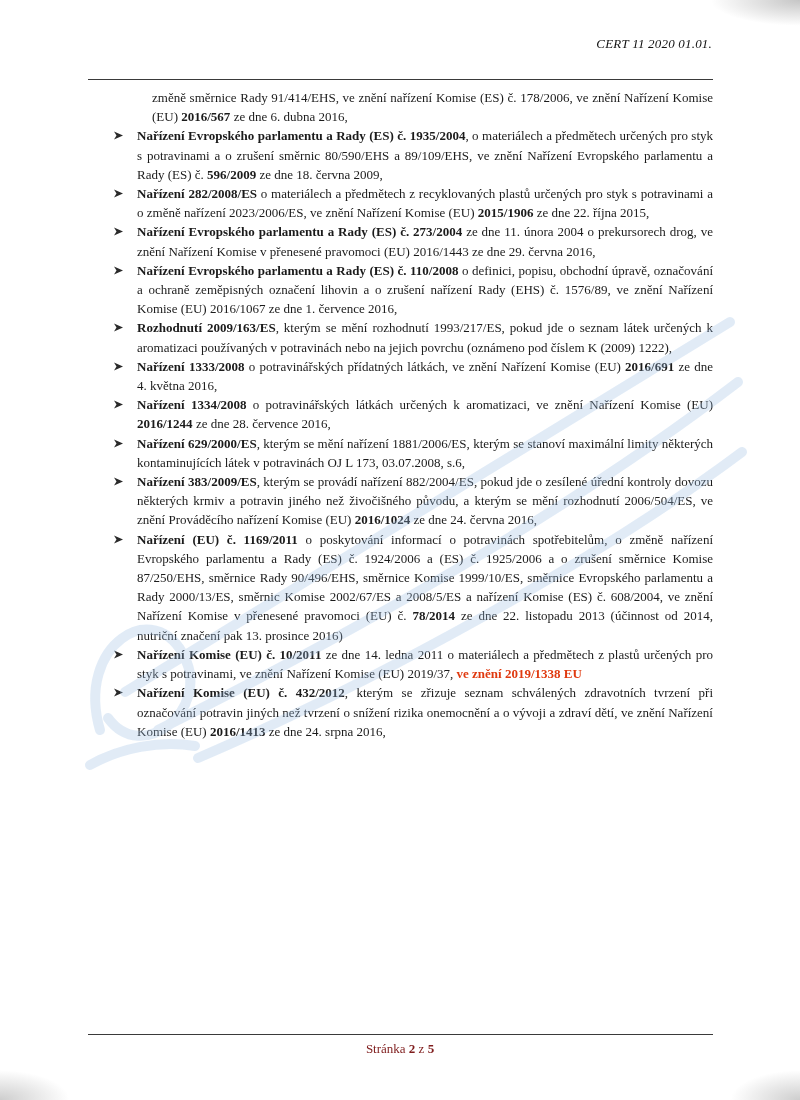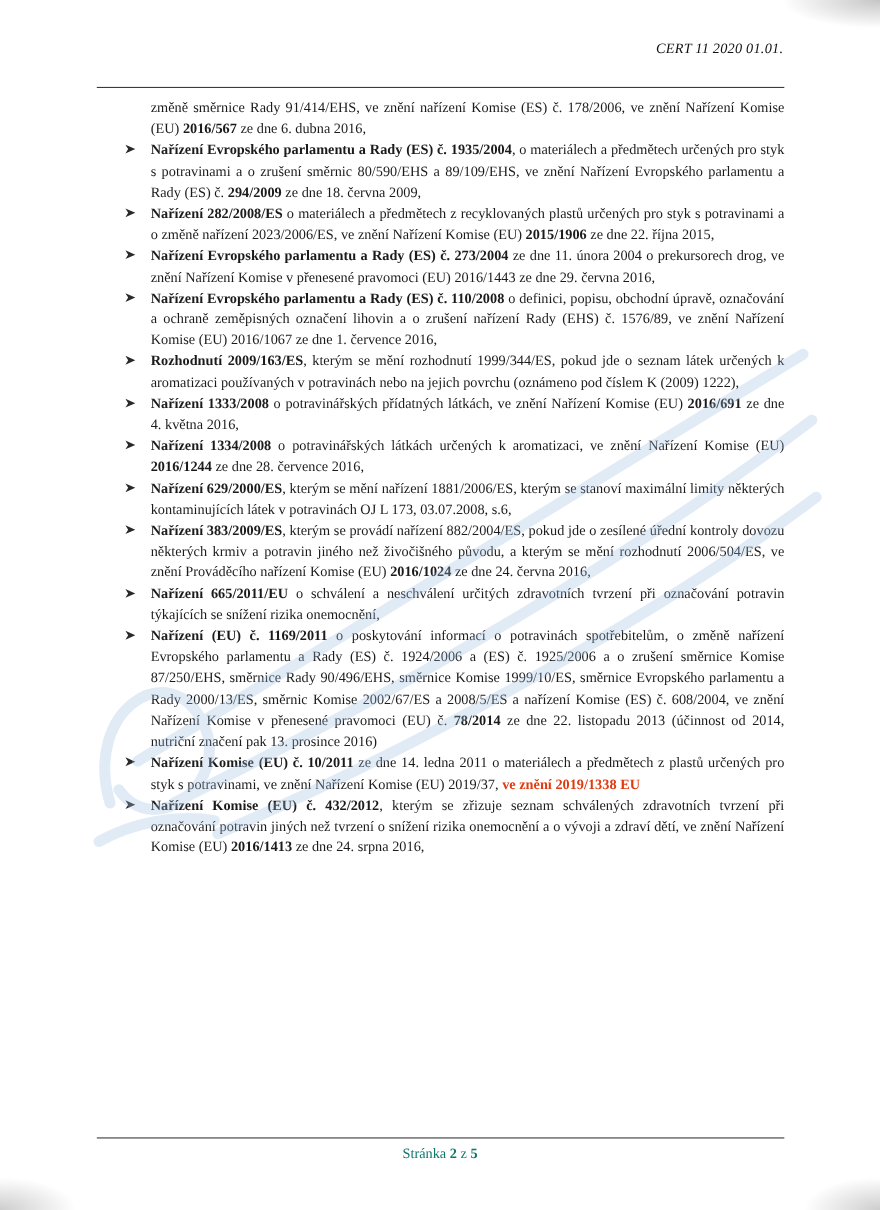--- a/index.html
+++ b/index.html
@@ -14,29 +14,29 @@
     position:absolute; top:36px; right:88px;
     font-style:italic; font-size:13px; letter-spacing:.2px; color:#111;
   }
   .rule { position:absolute; left:88px; width:625px; border-top:1.4px solid #3a3a3a; }
   .rule-top { top:79px; }
   .rule-bottom { top:1034px; }
   .content {
     position:absolute; top:88px; left:88px; width:625px;
     text-align:justify; line-height:19.2px;
   }
-  .intro { margin-left:49px; }
+  .intro { margin-left:64px; }
   .reg-item { position:relative; padding-left:49px; }
   .bullet { position:absolute; left:25px; top:4px; width:11px; height:11px; }
   .bullet svg { display:block; }
   .b { font-weight:bold; }
   .red { color:var(--red-text, #e03a10); font-weight:bold; }
   .footer-text {
     position:absolute; top:1041px; left:0; width:100%;
-    text-align:center; font-size:13px; color:#0f766e;
+    text-align:center; font-size:13px; color:#7f1d1d;
   }
   .watermark {
     position:absolute; left:30px; top:260px; pointer-events:none;
     opacity:.30;
   }
   .corner { position:absolute; pointer-events:none; }
   .corner-tr { top:0; right:0; width:90px; height:26px;
     background:radial-gradient(ellipse at top right, rgba(90,90,90,.35), transparent 70%); }
   .corner-bl { bottom:0; left:0; width:70px; height:30px;
     background:radial-gradient(ellipse at bottom left, rgba(90,90,90,.30), transparent 70%); }
@@ -52,66 +52,61 @@
 
   <div class="rule rule-top"></div>
 
   <div class="content">
     <p class="intro"><span>změně směrnice Rady 91/414/EHS, ve znění nařízení Komise (ES) č. 178/2006, ve znění Nařízení Komise (EU) </span><span class="b">2016/567</span><span> ze dne 6. dubna 2016,</span></p>
     <div id="regulation-list">
         <div class="reg-item"><span class="bullet">
             <svg width="11" height="11" viewBox="0 0 11 11">
               <path d="M1 1.5 L10 5.5 L1 9.5 L3.5 5.5 Z" fill="#2a2a2a"></path>
             </svg>
-          </span><span><span class="b">Nařízení Evropského parlamentu a Rady (ES) č. 1935/2004</span><span>, o materiálech a předmětech určených pro styk s potravinami a o zrušení směrnic 80/590/EHS a 89/109/EHS, ve znění Nařízení Evropského parlamentu a Rady (ES) č. </span><span class="b">294/2009</span><span> ze dne 18. června 2009,</span></span></div>
+          </span><span><span class="b">Nařízení Evropského parlamentu a Rady (ES) č. 1935/2004</span><span>, o materiálech a předmětech určených pro styk s potravinami a o zrušení směrnic 80/590/EHS a 89/109/EHS, ve znění Nařízení Evropského parlamentu a Rady (ES) č. </span><span class="b">596/2009</span><span> ze dne 18. června 2009,</span></span></div>
         <div class="reg-item"><span class="bullet">
             <svg width="11" height="11" viewBox="0 0 11 11">
               <path d="M1 1.5 L10 5.5 L1 9.5 L3.5 5.5 Z" fill="#2a2a2a"></path>
             </svg>
           </span><span><span class="b">Nařízení 282/2008/ES</span><span> o materiálech a předmětech z recyklovaných plastů určených pro styk s potravinami a o změně nařízení 2023/2006/ES, ve znění Nařízení Komise (EU) </span><span class="b">2015/1906</span><span> ze dne 22. října 2015,</span></span></div>
         <div class="reg-item"><span class="bullet">
             <svg width="11" height="11" viewBox="0 0 11 11">
               <path d="M1 1.5 L10 5.5 L1 9.5 L3.5 5.5 Z" fill="#2a2a2a"></path>
             </svg>
           </span><span><span class="b">Nařízení Evropského parlamentu a Rady (ES) č. 273/2004</span><span> ze dne 11. února 2004 o prekursorech drog, ve znění Nařízení Komise v přenesené pravomoci (EU) 2016/1443 ze dne 29. června 2016,</span></span></div>
         <div class="reg-item"><span class="bullet">
             <svg width="11" height="11" viewBox="0 0 11 11">
               <path d="M1 1.5 L10 5.5 L1 9.5 L3.5 5.5 Z" fill="#2a2a2a"></path>
             </svg>
           </span><span><span class="b">Nařízení Evropského parlamentu a Rady (ES) č. 110/2008</span><span> o definici, popisu, obchodní úpravě, označování a ochraně zeměpisných označení lihovin a o zrušení nařízení Rady (EHS) č. 1576/89, ve znění Nařízení Komise (EU) 2016/1067 ze dne 1. července 2016,</span></span></div>
         <div class="reg-item"><span class="bullet">
             <svg width="11" height="11" viewBox="0 0 11 11">
               <path d="M1 1.5 L10 5.5 L1 9.5 L3.5 5.5 Z" fill="#2a2a2a"></path>
             </svg>
-          </span><span><span class="b">Rozhodnutí 2009/163/ES</span><span>, kterým se mění rozhodnutí 1999/344/ES, pokud jde o seznam látek určených k aromatizaci používaných v potravinách nebo na jejich povrchu (oznámeno pod číslem K (2009) 1222),</span></span></div>
+          </span><span><span class="b">Rozhodnutí 2009/163/ES</span><span>, kterým se mění rozhodnutí 1993/217/ES, pokud jde o seznam látek určených k aromatizaci používaných v potravinách nebo na jejich povrchu (oznámeno pod číslem K (2009) 1222),</span></span></div>
         <div class="reg-item"><span class="bullet">
             <svg width="11" height="11" viewBox="0 0 11 11">
               <path d="M1 1.5 L10 5.5 L1 9.5 L3.5 5.5 Z" fill="#2a2a2a"></path>
             </svg>
           </span><span><span class="b">Nařízení 1333/2008</span><span> o potravinářských přídatných látkách, ve znění Nařízení Komise (EU) </span><span class="b">2016/691</span><span> ze dne 4. května 2016,</span></span></div>
         <div class="reg-item"><span class="bullet">
             <svg width="11" height="11" viewBox="0 0 11 11">
               <path d="M1 1.5 L10 5.5 L1 9.5 L3.5 5.5 Z" fill="#2a2a2a"></path>
             </svg>
           </span><span><span class="b">Nařízení 1334/2008</span><span> o potravinářských látkách určených k aromatizaci, ve znění Nařízení Komise (EU) </span><span class="b">2016/1244</span><span> ze dne 28. července 2016,</span></span></div>
         <div class="reg-item"><span class="bullet">
             <svg width="11" height="11" viewBox="0 0 11 11">
               <path d="M1 1.5 L10 5.5 L1 9.5 L3.5 5.5 Z" fill="#2a2a2a"></path>
             </svg>
           </span><span><span class="b">Nařízení 629/2000/ES</span><span>, kterým se mění nařízení 1881/2006/ES, kterým se stanoví maximální limity některých kontaminujících látek v potravinách OJ L 173, 03.07.2008, s.6,</span></span></div>
         <div class="reg-item"><span class="bullet">
             <svg width="11" height="11" viewBox="0 0 11 11">
               <path d="M1 1.5 L10 5.5 L1 9.5 L3.5 5.5 Z" fill="#2a2a2a"></path>
             </svg>
           </span><span><span class="b">Nařízení 383/2009/ES</span><span>, kterým se provádí nařízení 882/2004/ES, pokud jde o zesílené úřední kontroly dovozu některých krmiv a potravin jiného než živočišného původu, a kterým se mění rozhodnutí 2006/504/ES, ve znění Prováděcího nařízení Komise (EU) </span><span class="b">2016/1024</span><span> ze dne 24. června 2016,</span></span></div>
-        <div class="reg-item"><span class="bullet">
-            <svg width="11" height="11" viewBox="0 0 11 11">
-              <path d="M1 1.5 L10 5.5 L1 9.5 L3.5 5.5 Z" fill="#2a2a2a"></path>
-            </svg>
-          </span><span><span class="b">Nařízení 665/2011/EU</span><span> o schválení a neschválení určitých zdravotních tvrzení při označování potravin týkajících se snížení rizika onemocnění,</span></span></div>
         <div class="reg-item"><span class="bullet">
             <svg width="11" height="11" viewBox="0 0 11 11">
               <path d="M1 1.5 L10 5.5 L1 9.5 L3.5 5.5 Z" fill="#2a2a2a"></path>
             </svg>
           </span><span><span class="b">Nařízení (EU) č. 1169/2011</span><span>  o poskytování informací o potravinách spotřebitelům, o změně nařízení Evropského parlamentu a Rady (ES) č. 1924/2006 a (ES) č. 1925/2006 a o zrušení směrnice Komise 87/250/EHS, směrnice Rady 90/496/EHS, směrnice Komise 1999/10/ES, směrnice Evropského parlamentu a Rady 2000/13/ES, směrnic Komise 2002/67/ES a 2008/5/ES a nařízení Komise (ES) č. 608/2004, ve znění Nařízení Komise v přenesené pravomoci (EU) č. </span><span class="b">78/2014</span><span> ze dne 22. listopadu 2013 (účinnost od 2014, nutriční značení pak 13. prosince 2016)</span></span></div>
         <div class="reg-item"><span class="bullet">
             <svg width="11" height="11" viewBox="0 0 11 11">
               <path d="M1 1.5 L10 5.5 L1 9.5 L3.5 5.5 Z" fill="#2a2a2a"></path>
             </svg>
           </span><span><span class="b">Nařízení Komise (EU) č. 10/2011</span><span> ze dne 14. ledna 2011 o materiálech a předmětech z plastů určených pro styk s potravinami, ve znění Nařízení Komise (EU) 2019/37, </span><span class="red">ve znění 2019/1338 EU</span></span></div>

